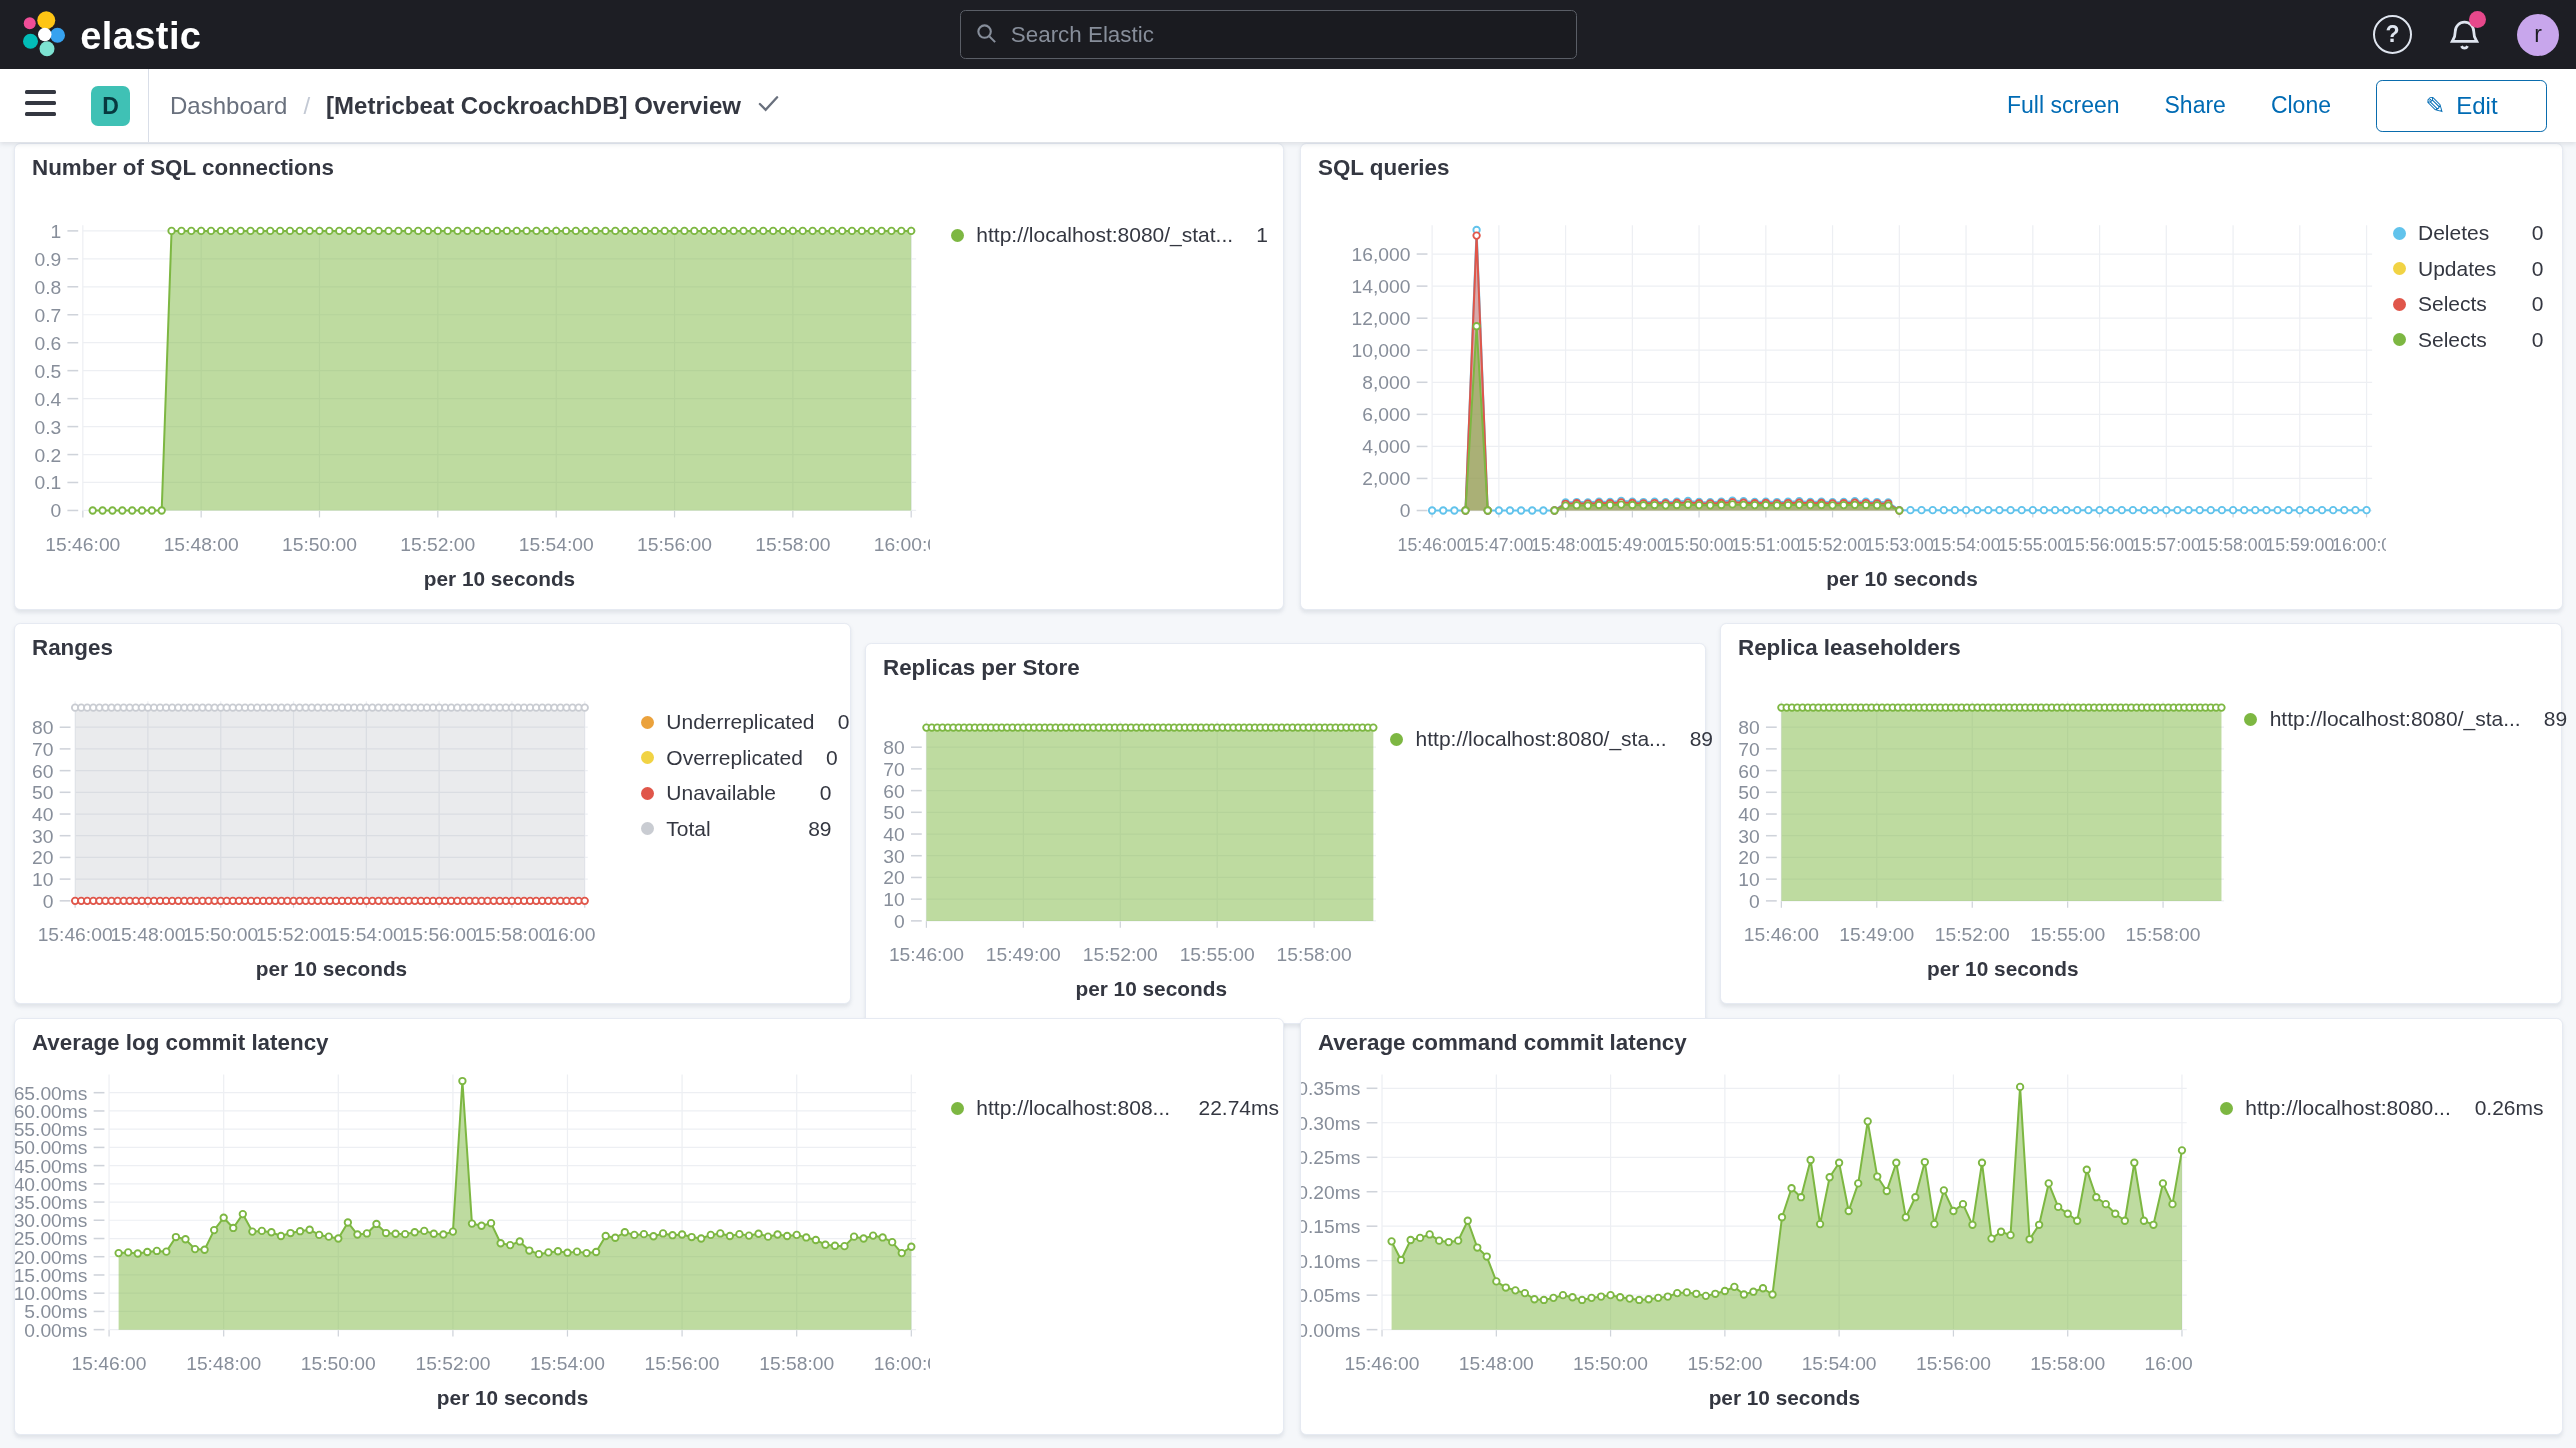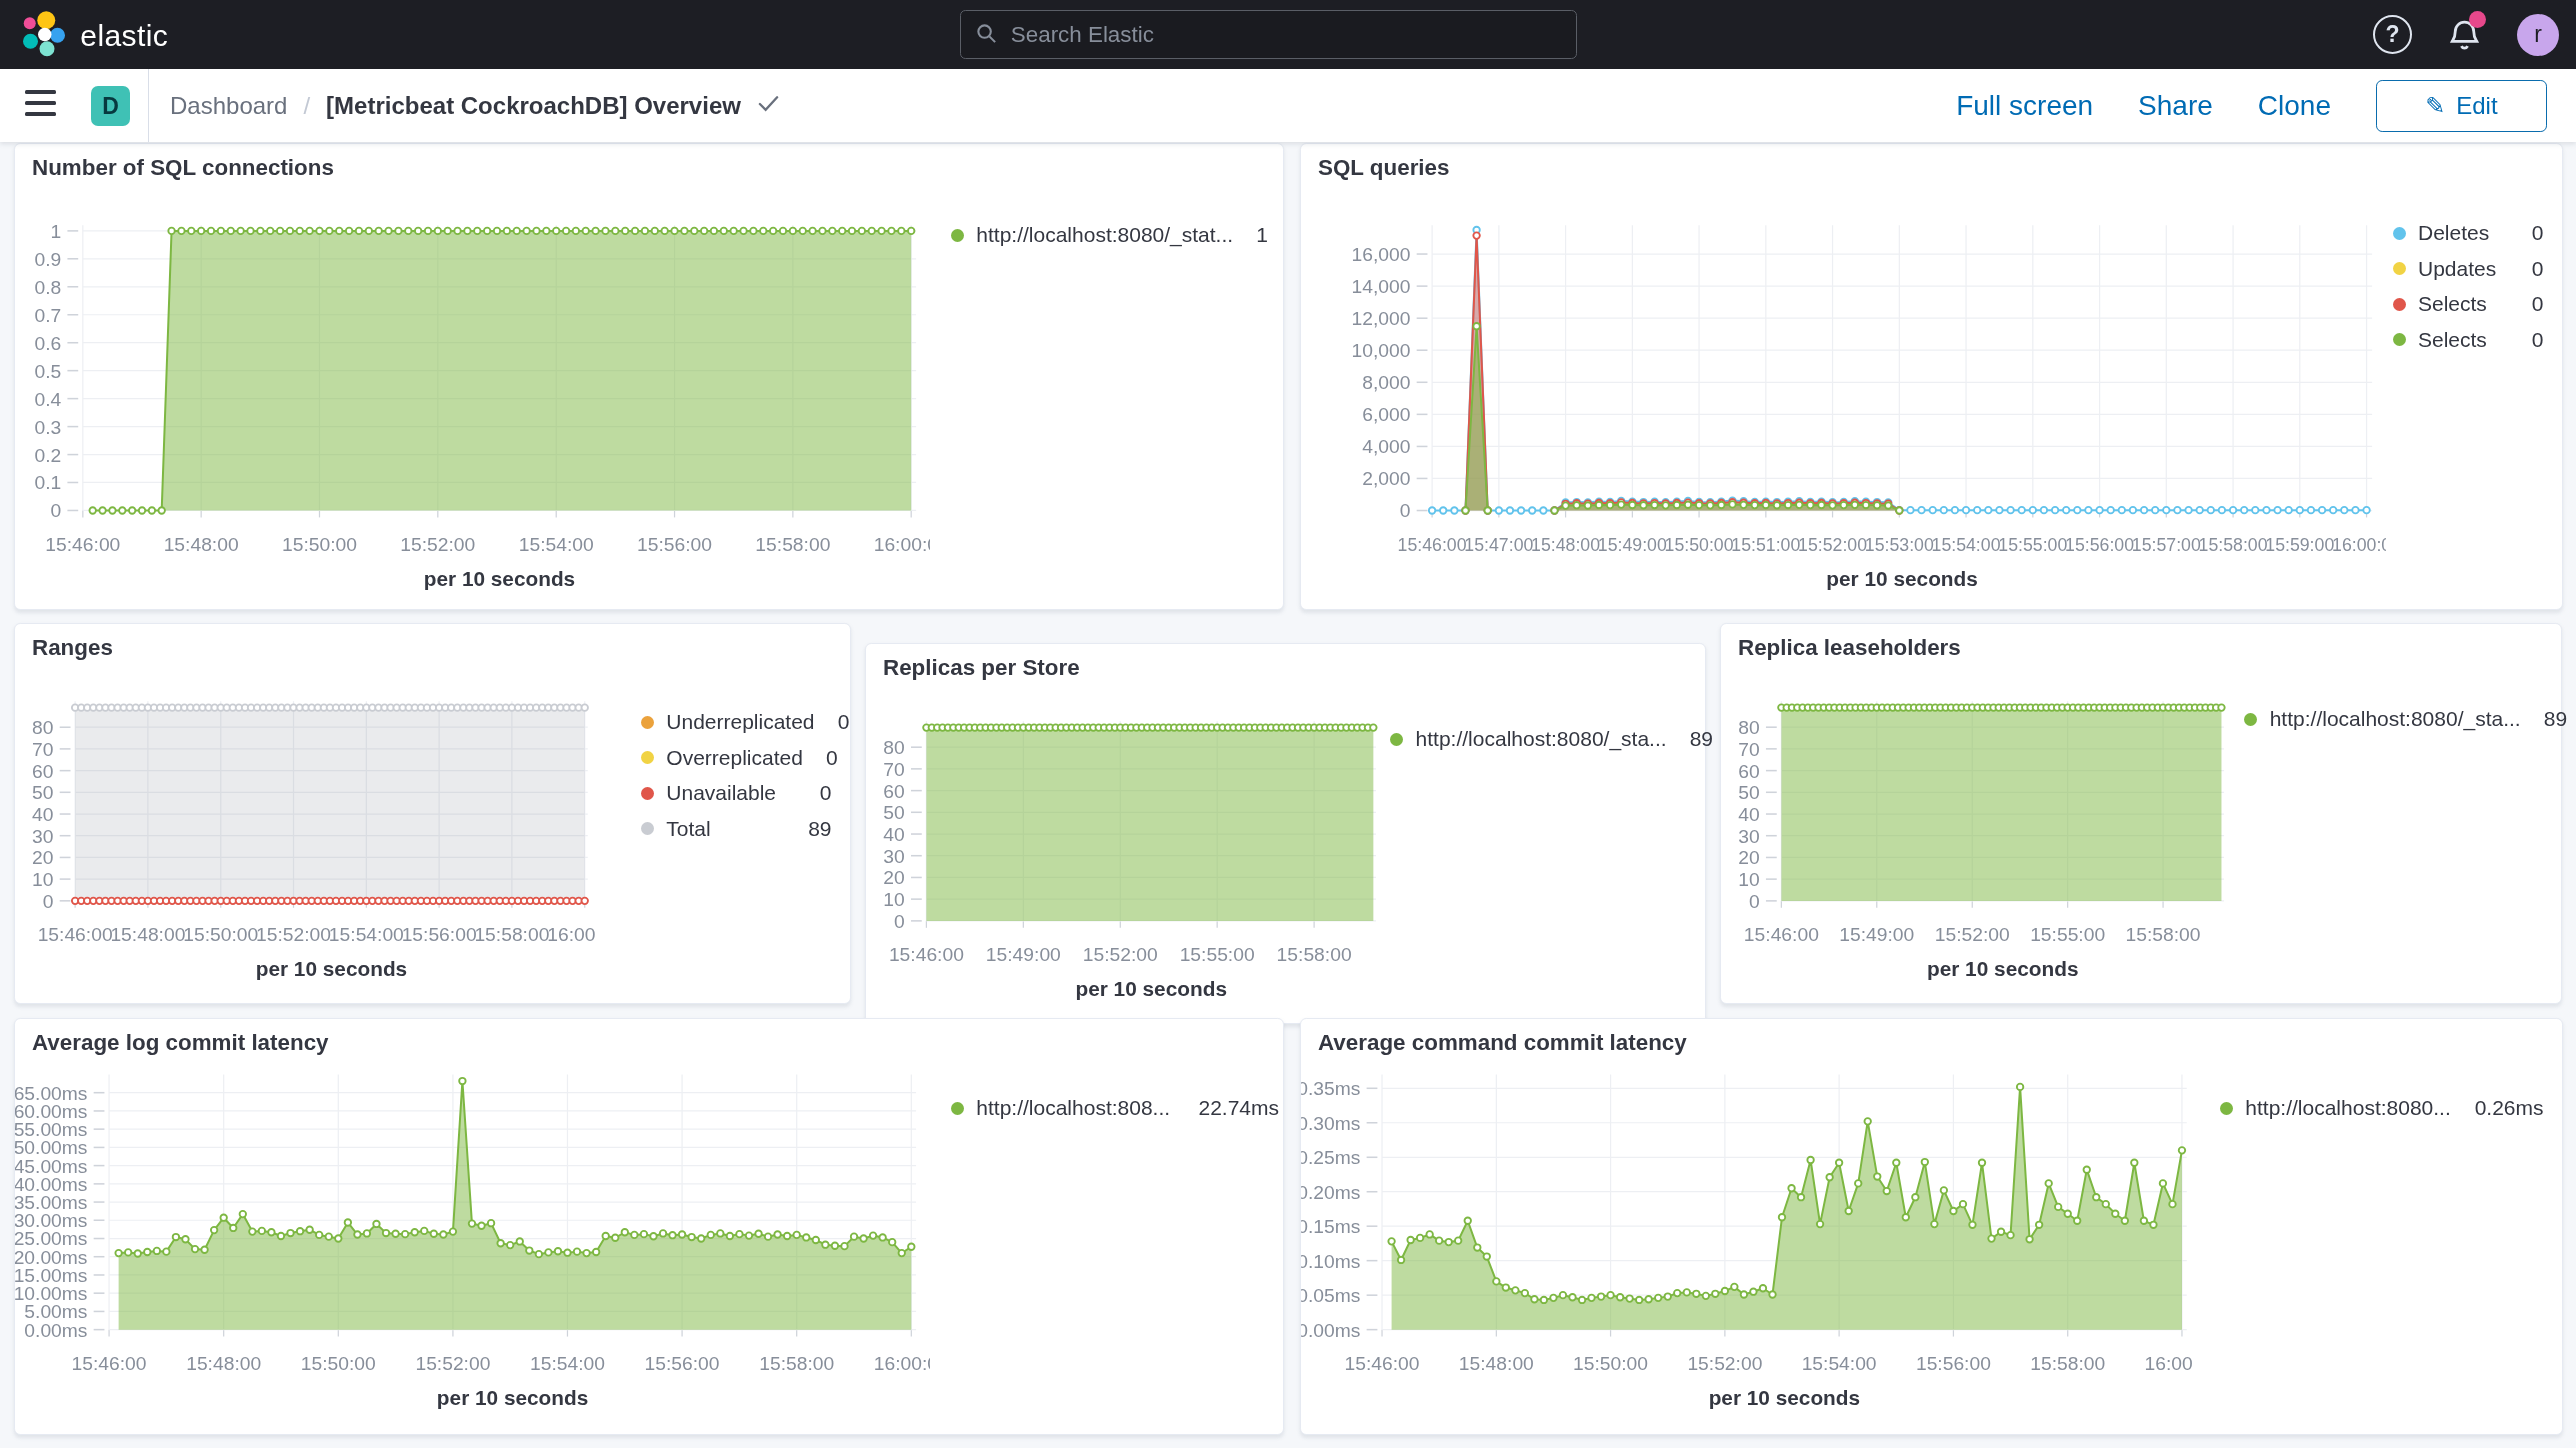--- a/index.html
+++ b/index.html
@@ -4,21 +4,21 @@
 <style>
   html,body{margin:0;padding:0;}
   body{
     width:2576px;height:1448px;position:relative;overflow:hidden;
     background:#F5F7FA;font-family:"Liberation Sans",sans-serif;
     -webkit-font-smoothing:antialiased;
   }
   
   .topbar{position:absolute;left:0;top:0;width:100%;height:69px;background:#1D1E24;z-index:20;}
   .brand{position:absolute;left:20px;top:10px;display:flex;align-items:center;gap:12.3px;}
-  .brand-name{color:#ffffff;font-size:30px;font-weight:400;letter-spacing:0.4px;}
+  .brand-name{color:#ffffff;font-size:38px;font-weight:700;letter-spacing:0.4px;}
   .searchbox{
     position:absolute;left:960px;top:10px;width:617px;height:49px;box-sizing:border-box;
     background:#1A1B20;border:0.8px solid #5A5E66;border-radius:5.4px;
     display:flex;align-items:center;padding:0 14px;gap:10.8px;
   }
   .searchbox input{
     flex:1;background:transparent;border:none;outline:none;color:#D4DAE5;
     font-size:22.4px;font-family:"Liberation Sans",sans-serif;
   }
   .searchbox input::placeholder{color:#878E9A;}
@@ -36,21 +36,21 @@
   .hamburger span{display:block;width:31px;height:3.9px;background:#343741;border-radius:1.5px;margin-bottom:7px;}
   .app-badge{position:absolute;left:91px;top:17px;width:39px;height:40px;border-radius:7px;
     background:#3FC1B5;color:#07393F;font-size:23px;font-weight:700;
     display:flex;align-items:center;justify-content:center;}
   .nav-sep{position:absolute;left:148px;top:0;width:0.8px;height:73px;background:#D9DEE8;}
   .breadcrumb{position:absolute;left:170px;top:0;height:73px;display:flex;align-items:center;gap:16px;font-size:24px;}
   .bc-root{color:#69707D;}
   .bc-slash{color:#C3C9D4;}
   .bc-title{color:#343741;font-weight:600;}
   .nav-actions{position:absolute;right:29px;top:0;height:73px;display:flex;align-items:center;gap:45px;}
-  .nav-link{color:#006BB4;font-size:28px;cursor:pointer;}
+  .nav-link{color:#006BB4;font-size:23px;cursor:pointer;}
   .edit-btn{box-sizing:border-box;width:171px;height:52px;border:1.5px solid #0A6CAD;border-radius:6.2px;
     color:#006BB4;font-size:24px;display:flex;align-items:center;justify-content:center;gap:10.8px;cursor:pointer;background:#fff;}
   
   .panel{position:absolute;background:#FFFFFF;border-radius:6.2px;border:0.8px solid #E6EAF2;
     box-shadow:0 2.3px 3.9px rgba(120,130,150,.16);box-sizing:border-box;}
   .panel-title{position:absolute;left:17px;top:10.8px;margin:0;font-size:22.4px;font-weight:700;color:#343741;z-index:3;}
   .plot{position:absolute;left:0;top:0;}
   .legend{position:absolute;top:0;right:0;bottom:0;box-sizing:border-box;}
   .legend ul{list-style:none;margin:0;padding:0;}
   .legend li{display:flex;align-items:center;gap:12.3px;margin-bottom:11.6px;font-size:21px;color:#343741;white-space:nowrap;cursor:pointer;}

